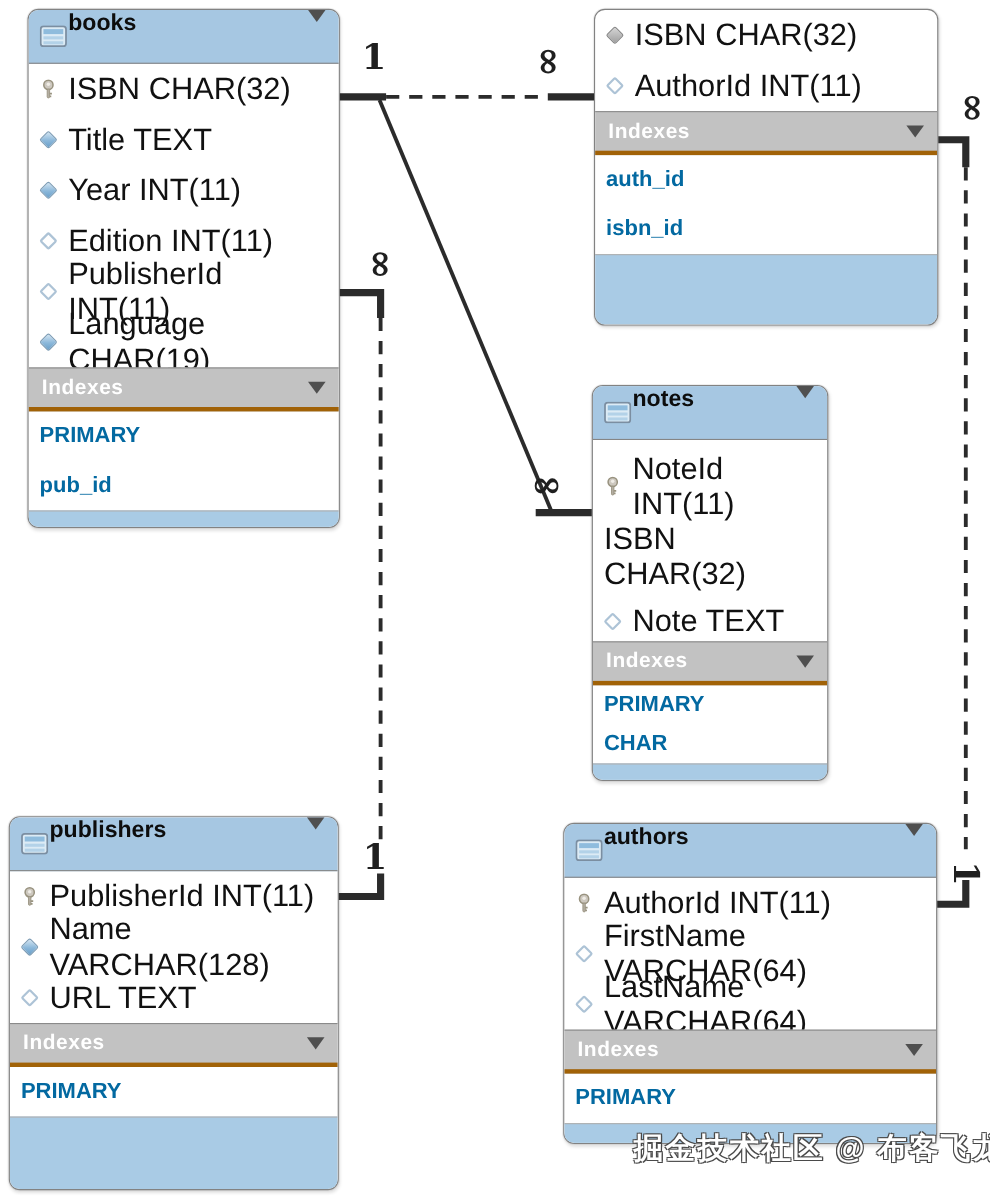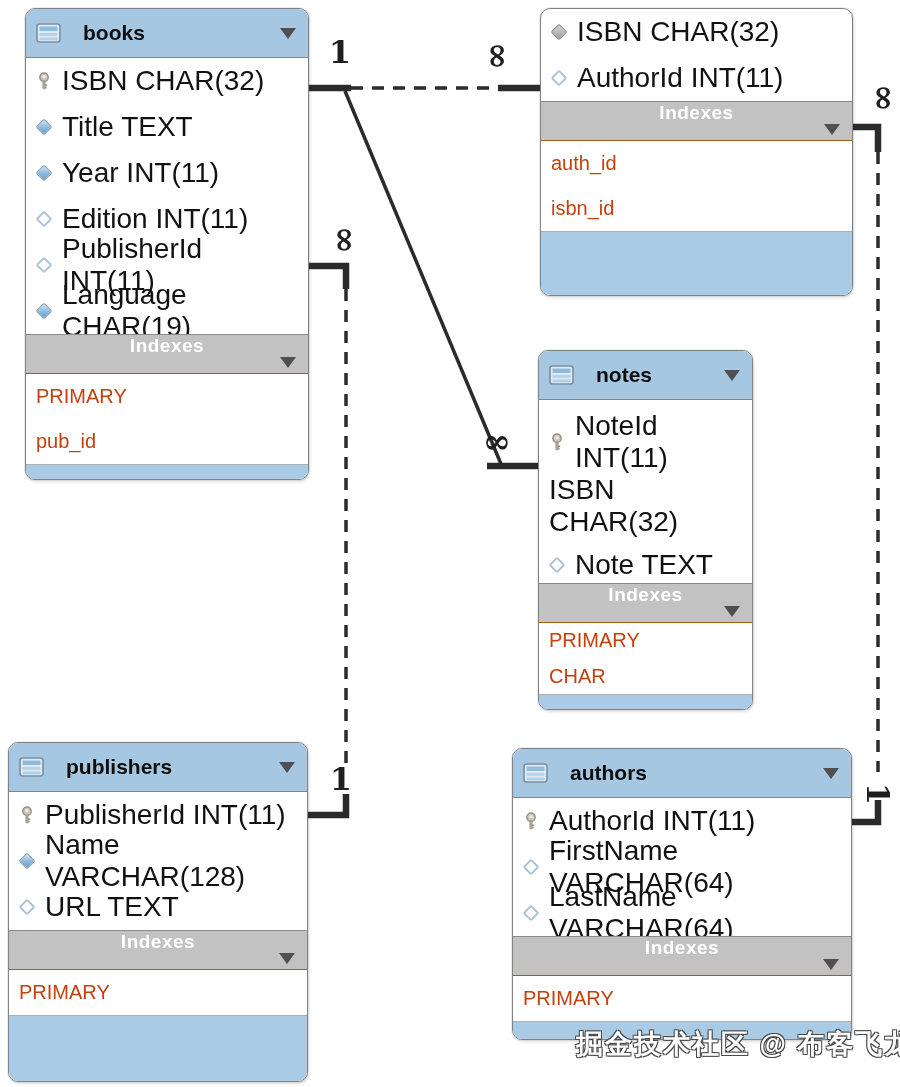--- a/index.html
+++ b/index.html
@@ -11,44 +11,44 @@
   #rel-lines { position: absolute; left: 0; top: 0; z-index: 3; pointer-events: none; }
   .rel-label {
     font-family: "DejaVu Serif", serif; font-weight: bold; fill: #1f1f1f;
   }
   .table {
     position: absolute; z-index: 2; display: flex; flex-direction: column;
     background: #fff; border: 1.5px solid #828282; border-radius: 10px;
     overflow: hidden; box-shadow: 0 0 0 1px rgba(120,120,120,.12), 1px 2px 3px rgba(0,0,0,.12);
   }
   .thead {
-    background: #a6c7e2; min-height: 49px; display: flex; align-items: center;
-    gap: 22px; padding: 0 12px 0 10px; border-bottom: 1px solid #858585;
+    background: #a6c7e2; min-height: 49px; display: flex; 
+    gap: 1px; padding: 0 12px 0 10px; border-bottom: 1px solid #858585;
   }
   .ttitle { font-size: 21px; font-weight: bold; color: #0d0d0d; }
   .tri {
     width: 0; height: 0; flex: 0 0 auto;
     border-left: 8px solid transparent; border-right: 8px solid transparent;
     border-top: 11px solid #4f4f4f; margin-left: auto;
   }
   .ticon, .cicon { display: inline-flex; align-items: center; justify-content: center; flex: 0 0 auto; }
   .cicon { width: 20px; }
   .row { display: flex; align-items: center; height: 46px; padding: 0 8px; gap: 8px; font-size: 28px; color: #111; }
   .t-notes .row { height: 44px; margin-top: 20px; }
   .row.noicon { padding-left: 10px; }
   .dia { display: inline-block; width: 12px; height: 12px; transform: rotate(45deg); border-radius: 2px; }
   .dia.filled { background: linear-gradient(135deg, #d4e6f3 0%, #8cb8da 55%, #699fc9 100%); border: 1px solid #7d9cb5; }
   .dia.open   { background: #fefefe; border: 2px solid #adc3d6; }
   .dia.gray   { background: linear-gradient(135deg, #d6d6d6, #9f9f9f); border: 1px solid #858585; }
   .idxbar {
     background: #c2c2c2; min-height: 40px; display: flex; align-items: center;
-    padding: 0 12px 0 12px; border-top: 1px solid #8a8a8a; border-bottom: 1px solid #a16207;
-    color: #ffffff; font-weight: bold; font-size: 19px; letter-spacing: .5px; flex-direction: column;
-  }
-  .idxrow { display: flex; align-items: center; height: 45px; padding: 0 10px; font-size: 20px; color: #c2410c; }
+    padding: 0 12px 0 12px; border-top: 1px solid #8a8a8a; border-bottom: 4px solid #a16207;
+    color: #ffffff; font-weight: bold; font-size: 19px; letter-spacing: .5px;
+  }
+  .idxrow { display: flex; align-items: center; height: 45px; padding: 0 10px; font-size: 20px; color: #0369a1; font-weight: bold; }
   .tfoot { flex: 1 1 auto; min-height: 15px; background: #a9cbe5; border-top: 1px solid #b0b0b0; }
   #watermark {
     position: absolute; left: 576px; top: 1026px; z-index: 4; white-space: nowrap;
     font-size: 27px; font-weight: bold; letter-spacing: 2px; color: #ffffff;
     text-shadow: -1px -1px 0 #4a4a4a, 1px -1px 0 #4a4a4a, -1px 1px 0 #4a4a4a, 1px 1px 0 #4a4a4a;
   }
 </style>
 </head>
 <body>
 

